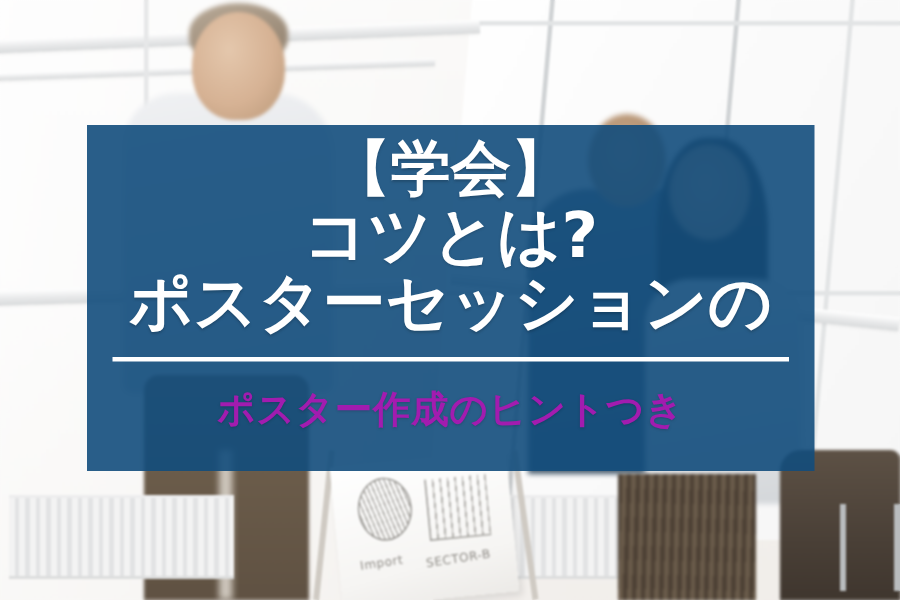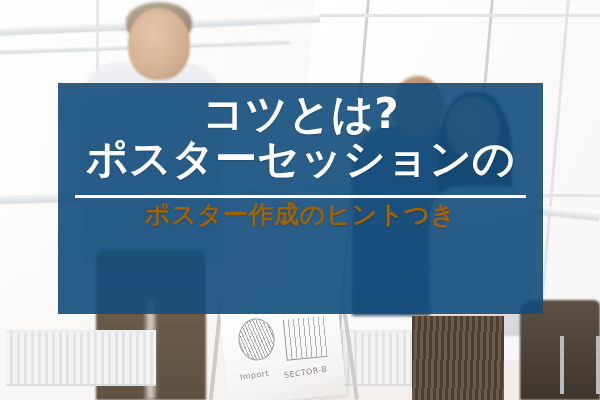--- a/index.html
+++ b/index.html
@@ -250,25 +250,26 @@
   .line-3 { font-size: 42px; }
 
   #title-divider {
     width: 451px;
     height: 3px;
     background: #ffffff;
     margin-top: 13px;
   }
 
   #subtitle {
-    color: #a16207;
+    color: #a21caf;
     font-family: "DejaVu Sans", "Liberation Sans", sans-serif;
     font-weight: bold;
     font-size: 25px;
     letter-spacing: 0.5px;
+    margin-top: 15px;
     text-align: center;
     white-space: nowrap;
     text-shadow: 0 1px 2px rgba(0,0,0,0.18);
   }
 </style>
 </head>
 <body>
 
 <div id="banner">
 
@@ -315,20 +316,21 @@
       <div class="bar-doodle"></div>
       <div class="doodle-label" style="left:14px; top:62px;">Import</div>
       <div class="doodle-label" style="left:58px; top:64px;">SECTOR-B</div>
     </div>
 
     <div class="blurpass"></div>
   </div>
 
   <div id="title-panel">
 
+    <h1 class="headline line-1">【学会】</h1>
 
     <h1 class="headline line-3">コツとは?</h1>
 
     <h1 class="headline line-2">ポスターセッションの</h1>
 
     <div id="title-divider"></div>
 
     <div id="subtitle">ポスター作成のヒントつき</div>
   </div>
 

